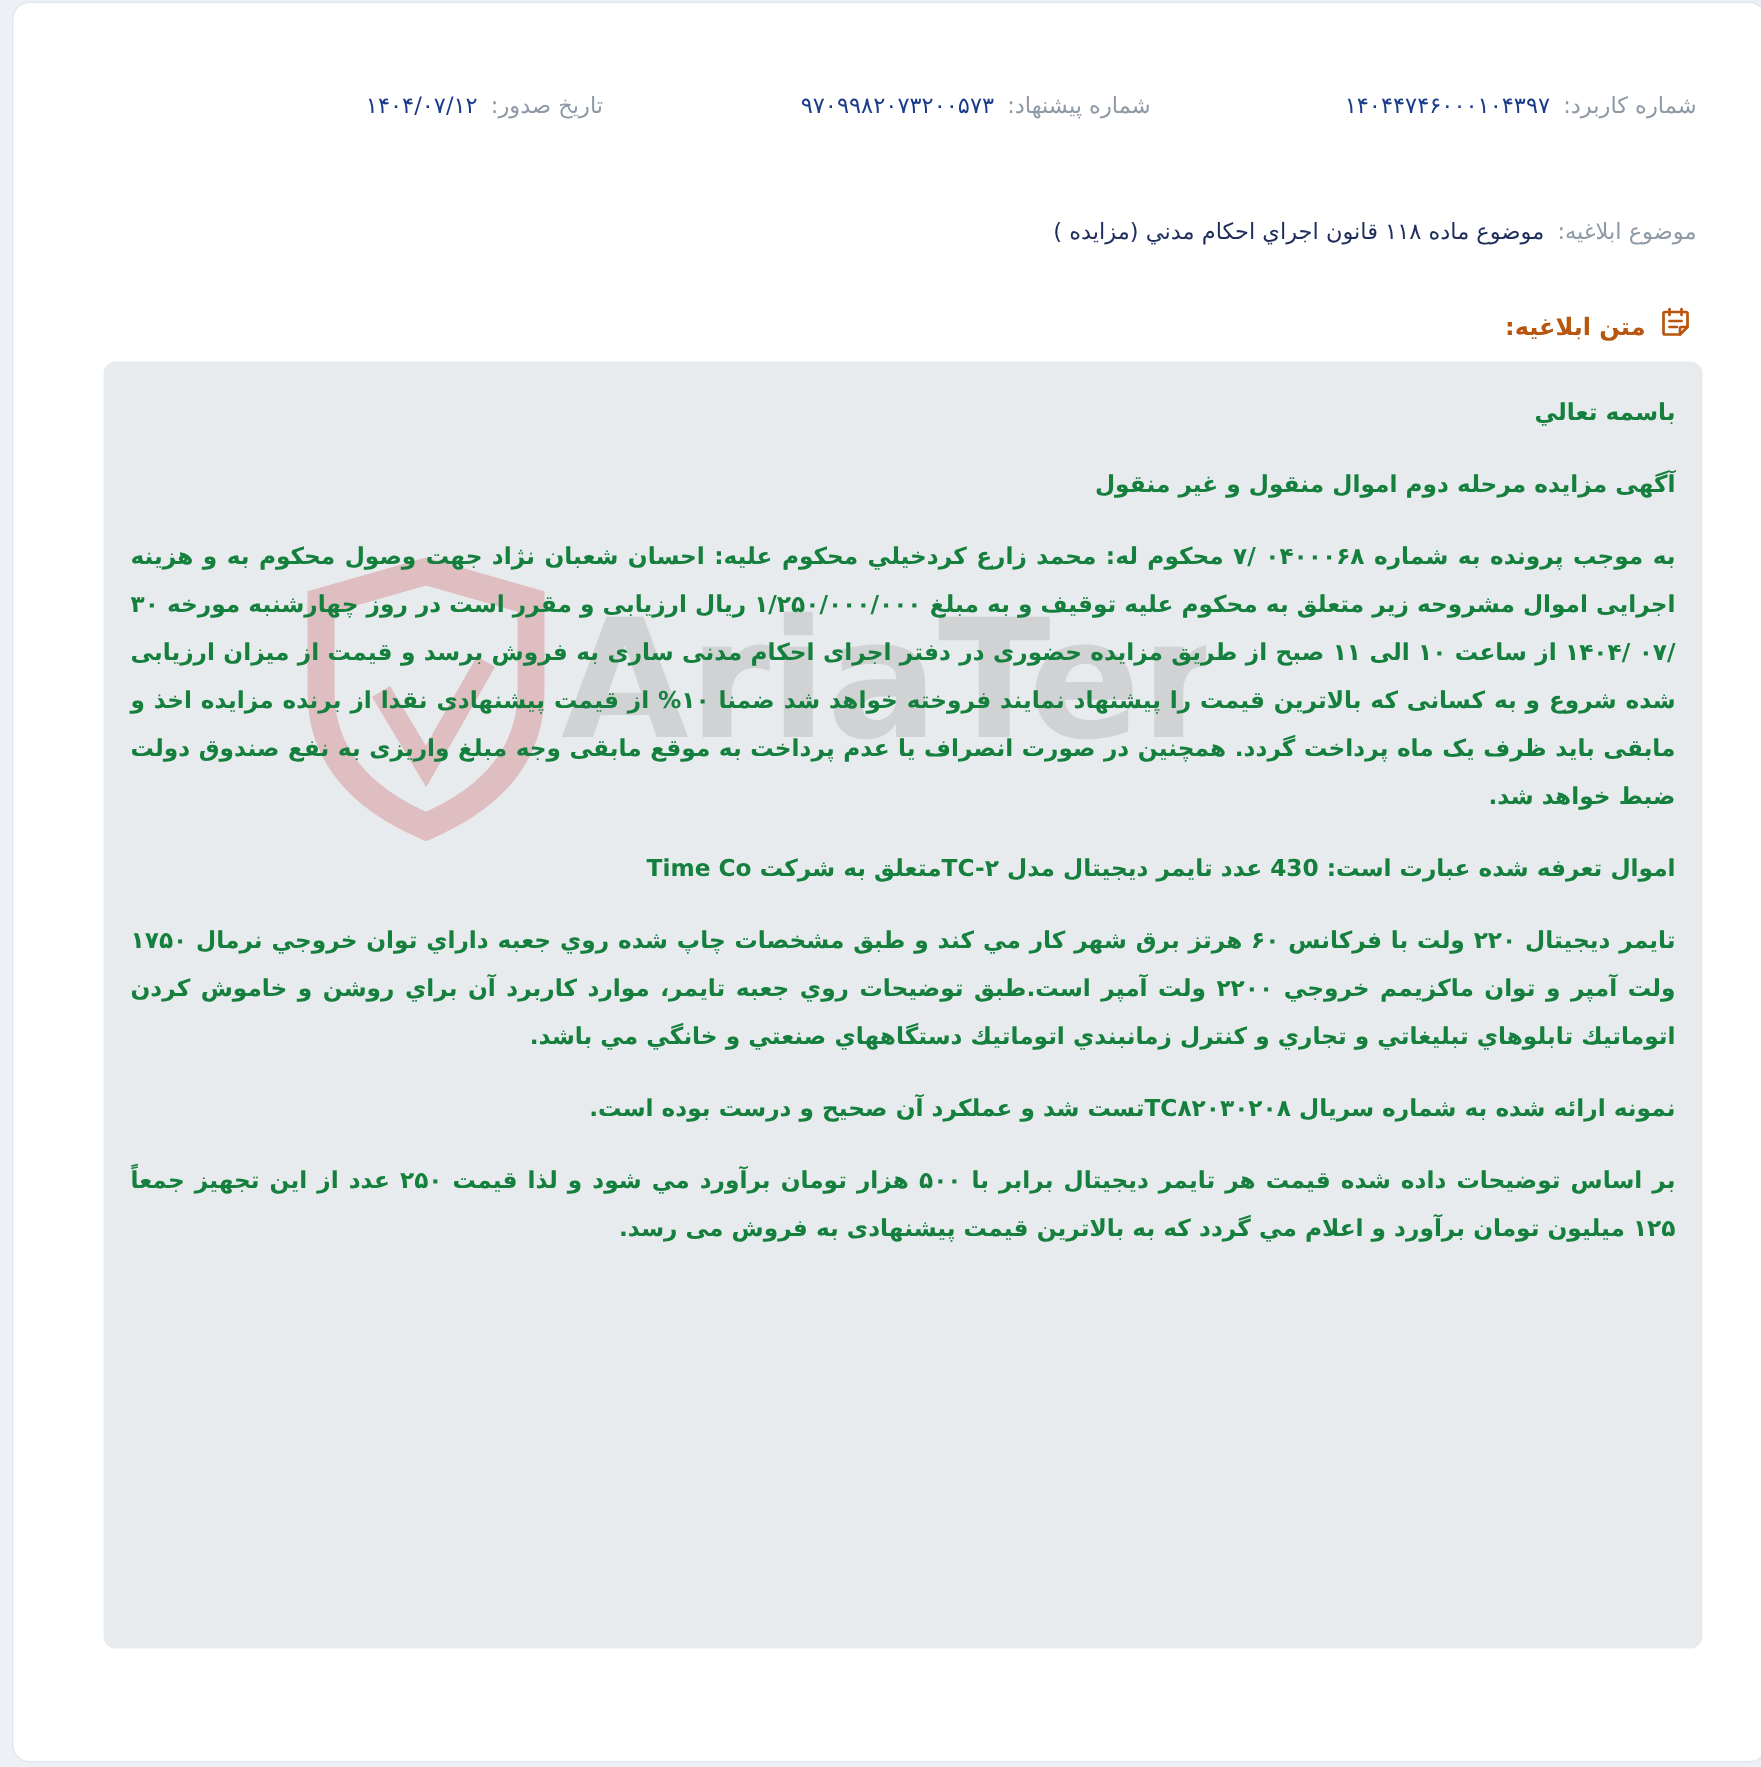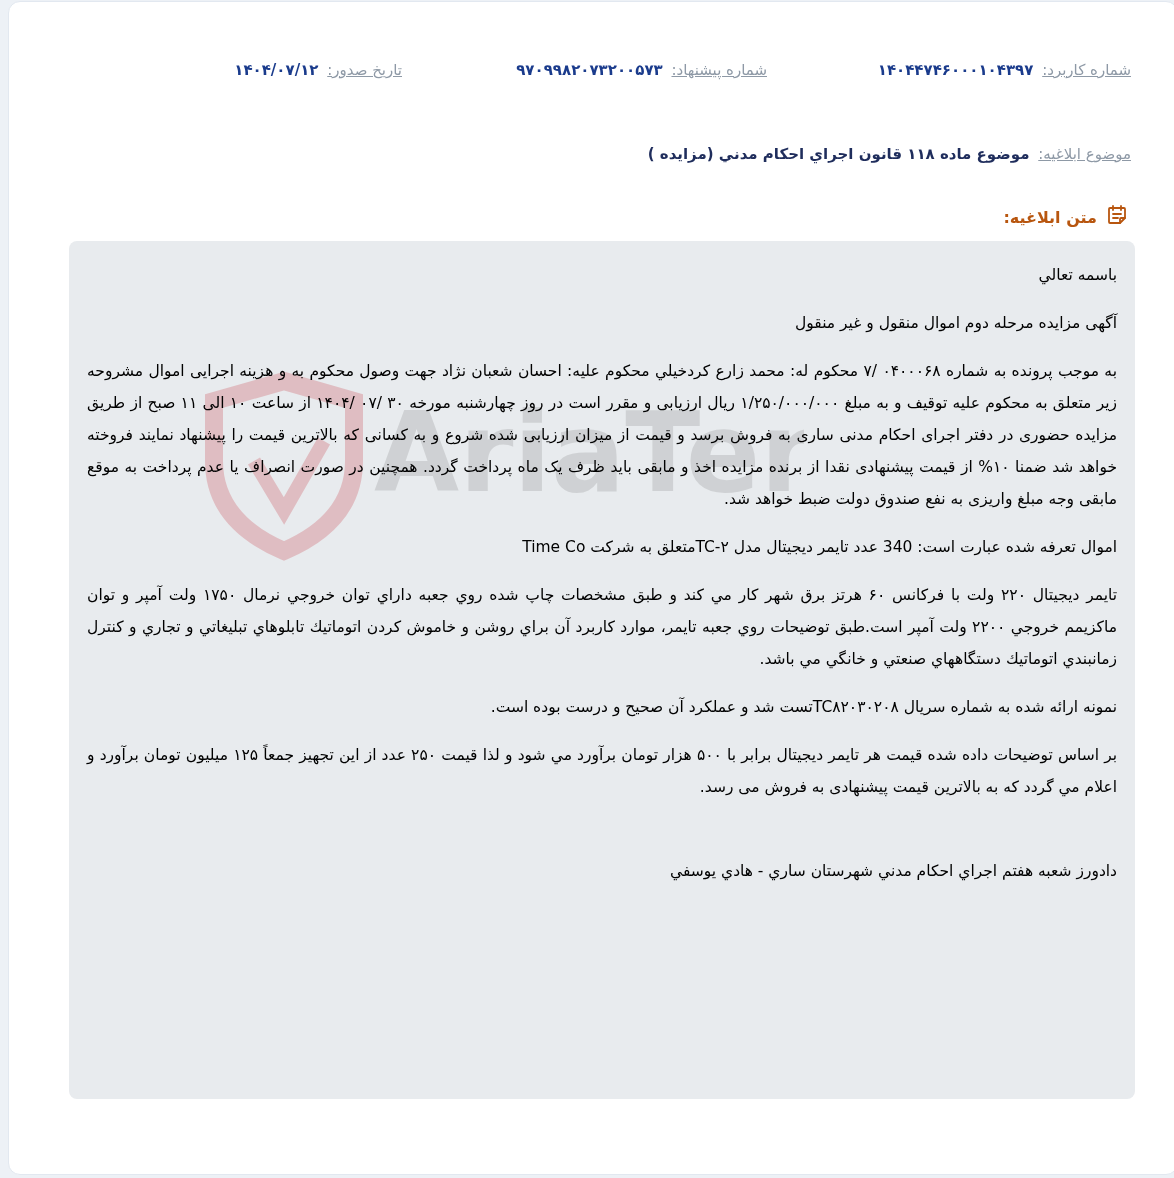--- a/index.html
+++ b/index.html
@@ -17,43 +17,43 @@
       border-radius: 12px;
       border: 1px solid #e2e8f0;
       box-sizing: border-box;
     }
     .meta-row {
       position: absolute;
       direction: rtl;
       font-size: 15px;
       white-space: nowrap;
     }
-    .meta-label { color: #8e99a6; text-decoration: underline; }
-    .meta-value { color: #1a3b8c; font-weight: bold; margin-right: 4px; }
+    .meta-label { color: #8e99a6; }
+    .meta-value { color: #1a3b8c; font-weight: normal; margin-right: 4px; }
     .meta-value.dark { color: #1f2d5c; }
     .section-title {
       position: absolute; right: 48px; top: 201px;
       direction: rtl; display: flex; align-items: center; gap: 8px;
       color: #b8560f; font-weight: bold; font-size: 16px;
     }
     .section-title svg { width: 24px; height: 24px; }
     .content-box {
       position: absolute; left: 60px; top: 239px; width: 1066px; height: 858px;
       background: #e8ebee;
       border-radius: 8px;
       overflow: hidden;
     }
     .watermark {
       position: absolute; left: 135px; top: 120px; width: 600px; height: 200px;
       pointer-events: none;
     }
     .body-text {
       position: absolute; left: 18px; right: 18px; top: 18px;
       direction: rtl; text-align: justify;
-      font-size: 15.5px; font-weight: normal; color: #000000;
+      font-size: 15.5px; font-weight: bold; color: #15803d;
       line-height: 32px;
     }
     .body-text p { margin: 0 0 16px 0; }
     .body-text p.gap { margin-top: 52px; }
   </style>
 </head>
 <body>
 
 <div class="card">
 
@@ -96,20 +96,19 @@
         <path d="M80 20 L150 40 L150 100 Q150 160 80 190 Q10 160 10 100 L10 40 Z" fill="none" stroke="#c0202a" stroke-width="18"></path>
         <path d="M50 100 L80 150 L120 80" fill="none" stroke="#c0202a" stroke-width="14"></path>
         <text x="170" y="130" font-family="DejaVu Sans, sans-serif" font-size="110" font-weight="bold" fill="#7a7a7a">AriaTender.net</text>
       </g>
     </svg>
 
     <div class="body-text">
       <p>باسمه تعالي</p>
       <p>آگهی مزایده مرحله دوم اموال منقول و غیر منقول</p>
       <p>به موجب پرونده به شماره ۰۴۰۰۰۶۸ /۷ محکوم له: محمد زارع کردخیلي محکوم علیه: احسان شعبان نژاد جهت وصول محکوم به و هزینه اجرایی اموال مشروحه زیر متعلق به محکوم علیه توقیف و به مبلغ ۱/۲۵۰/۰۰۰/۰۰۰ ریال ارزیابی و مقرر است در روز چهارشنبه مورخه ۳۰ /۰۷ /۱۴۰۴ از ساعت ۱۰ الی ۱۱ صبح از طریق مزایده حضوری در دفتر اجرای احکام مدنی ساری به فروش برسد و قیمت از میزان ارزیابی شده شروع و به کسانی که بالاترین قیمت را پیشنهاد نمایند فروخته خواهد شد ضمنا ۱۰% از قیمت پیشنهادی نقدا از برنده مزایده اخذ و مابقی باید ظرف یک ماه پرداخت گردد. همچنین در صورت انصراف یا عدم پرداخت به موقع مابقی وجه مبلغ واریزی به نفع صندوق دولت ضبط خواهد شد.</p>
-      <p>اموال تعرفه شده عبارت است:  340 عدد تایمر دیجیتال مدل  TC-۲متعلق به شرکت Time Co</p>
+      <p>اموال تعرفه شده عبارت است:  430 عدد تایمر دیجیتال مدل  TC-۲متعلق به شرکت Time Co</p>
       <p>تايمر ديجيتال ۲۲۰ ولت با فركانس ۶۰ هرتز برق شهر كار مي كند و طبق مشخصات چاپ شده روي جعبه داراي توان خروجي نرمال ۱۷۵۰ ولت آمپر و توان ماكزيمم خروجي ۲۲۰۰ ولت آمپر است.طبق توضيحات روي جعبه تايمر، موارد كاربرد آن براي روشن و خاموش كردن اتوماتيك تابلوهاي تبليغاتي و تجاري و كنترل زمانبندي اتوماتيك دستگاههاي صنعتي و خانگي مي باشد.</p>
       <p>نمونه ارائه شده به شماره سريال  TC۸۲۰۳۰۲۰۸تست شد و عملكرد آن صحيح و درست بوده است.</p>
       <p>بر اساس توضيحات داده شده قيمت هر تايمر ديجيتال برابر با ۵۰۰ هزار تومان برآورد مي شود و لذا قيمت ۲۵۰ عدد از اين تجهيز جمعاً ۱۲۵ ميليون تومان برآورد و اعلام مي گردد که به بالاترین قیمت پیشنهادی به فروش می رسد.</p>
-      <p class="gap">دادورز شعبه هفتم اجراي احكام مدني شهرستان ساري - هادي يوسفي</p>
     </div>
   </div>
 </div>
 
 </body></html>

